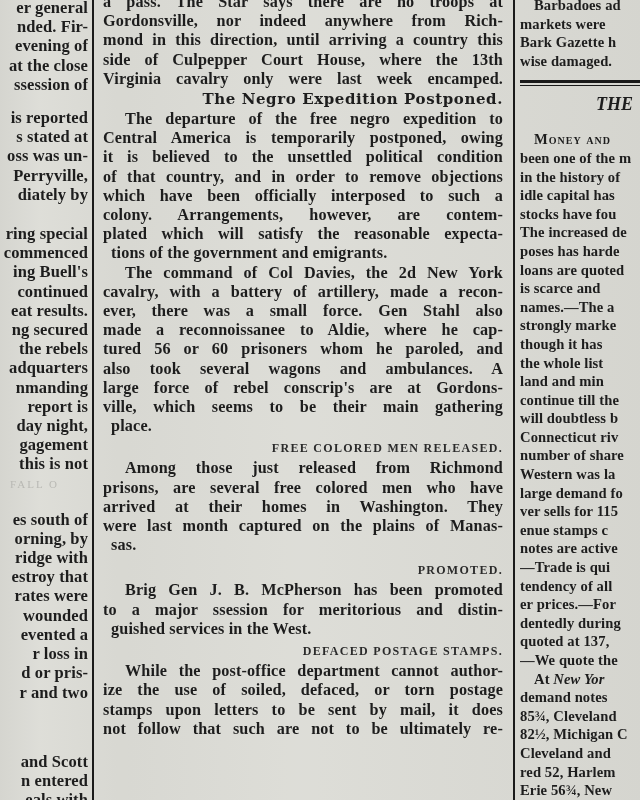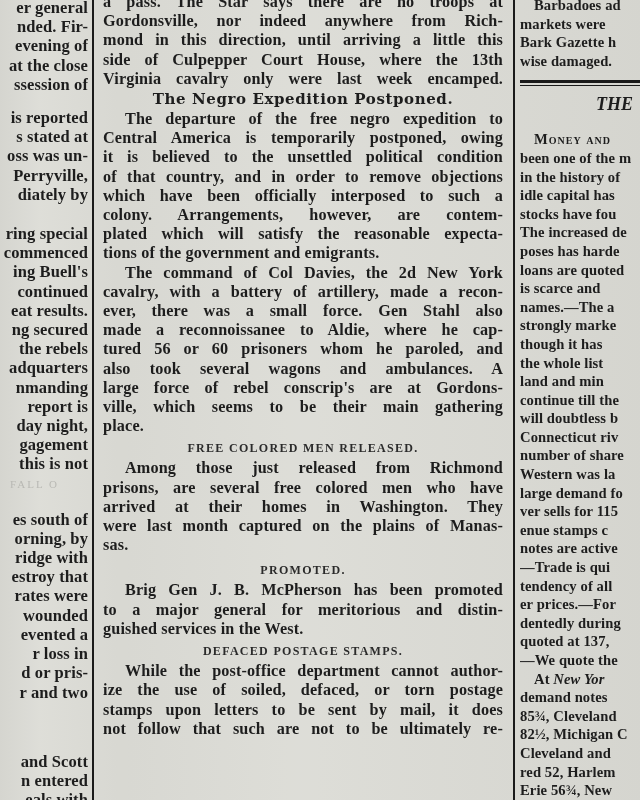--- a/index.html
+++ b/index.html
@@ -39,24 +39,24 @@
     font-weight: bold;
     white-space: nowrap;
     letter-spacing: 0.1px;
   }
   .col-mid .line {
     text-align: justify;
     text-align-last: justify;
     font-size: 16.2px;
     letter-spacing: 0.15px;
   }
-  .col-mid .line.last { text-align-last: left; }
+  .col-mid .line.last { text-align-last: left; margin-left: 8px; }
   .col-mid .line.indent { padding-left: 22px; }
   .head {
-    text-align: center; font-weight: bold; white-space: nowrap;
+    text-align: right; font-weight: bold; white-space: nowrap;
   }
   .head.big {
     font-family: "DejaVu Serif", serif;
     font-size: 15px; line-height: 18px; letter-spacing: 0.6px;
     margin: 1px 0 2px 0;
   }
   .head.caps {
     font-size: 12px; line-height: 18px; letter-spacing: 1.3px;
     margin: 3px 0 2px 0;
     color: #2b2b2b;
@@ -130,21 +130,21 @@
     <div class="line">r and two</div>
     <div class="gap" style="height:50px"></div>
     <div class="line">and Scott</div>
     <div class="line">n entered</div>
     <div class="line">eals with</div>
   </div>
 
   <div class="col col-mid" style="top:-7px;">
     <div class="line">a pass. The Star says there are no troops at</div>
     <div class="line">Gordonsville, nor indeed anywhere from Rich-</div>
-    <div class="line">mond in this direction, until arriving a little this</div>
+    <div class="line">mond in this direction, until arriving a country this</div>
     <div class="line">side of Culpepper Court House, where the 13th</div>
     <div class="line">Virginia cavalry only were last week encamped.</div>
 
     <div class="head big">The Negro Expedition Postponed.</div>
     <div class="line indent">The departure of the free negro expedition to</div>
     <div class="line">Central America is temporarily postponed, owing</div>
     <div class="line">it is believed to the unsettled political condition</div>
     <div class="line">of that country, and in order to remove objections</div>
     <div class="line">which have been officially interposed to such a</div>
     <div class="line">colony. Arrangements, however, are contem-</div>
@@ -163,21 +163,21 @@
 
     <div class="head caps">FREE COLORED MEN RELEASED.</div>
     <div class="line indent">Among those just released from Richmond</div>
     <div class="line">prisons, are several free colored men who have</div>
     <div class="line">arrived at their homes in Washington. They</div>
     <div class="line">were last month captured on the plains of Manas-</div>
     <div class="line last">sas.</div>
 
     <div class="head caps" style="margin-top:6px;">PROMOTED.</div>
     <div class="line indent">Brig Gen J. B. McPherson has been promoted</div>
-    <div class="line">to a major general for meritorious and distin-</div>
+    <div class="line">to a major ssession for meritorious and distin-</div>
     <div class="line last">guished services in the West.</div>
 
     <div class="head caps">DEFACED POSTAGE STAMPS.</div>
     <div class="line indent">While the post-office department cannot author-</div>
     <div class="line">ize the use of soiled, defaced, or torn postage</div>
     <div class="line">stamps upon letters to be sent by mail, it does</div>
     <div class="line">not follow that such are not to be ultimately re-</div>
 
   </div>
 

